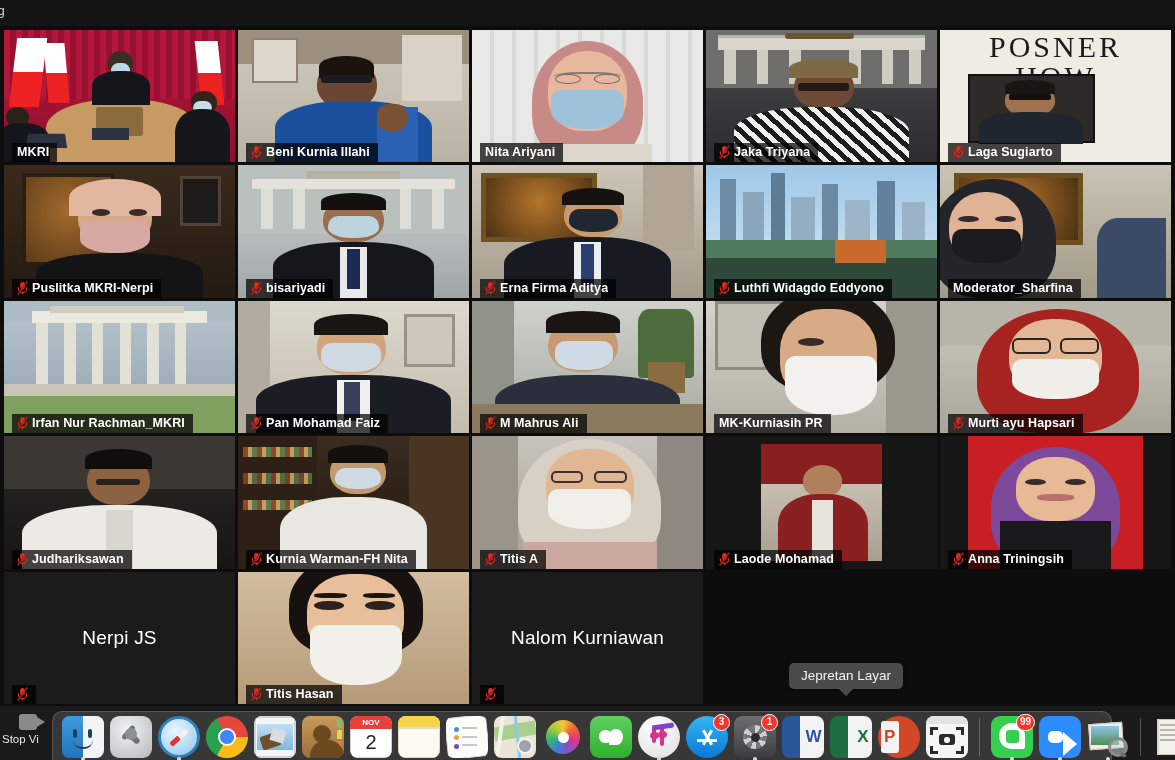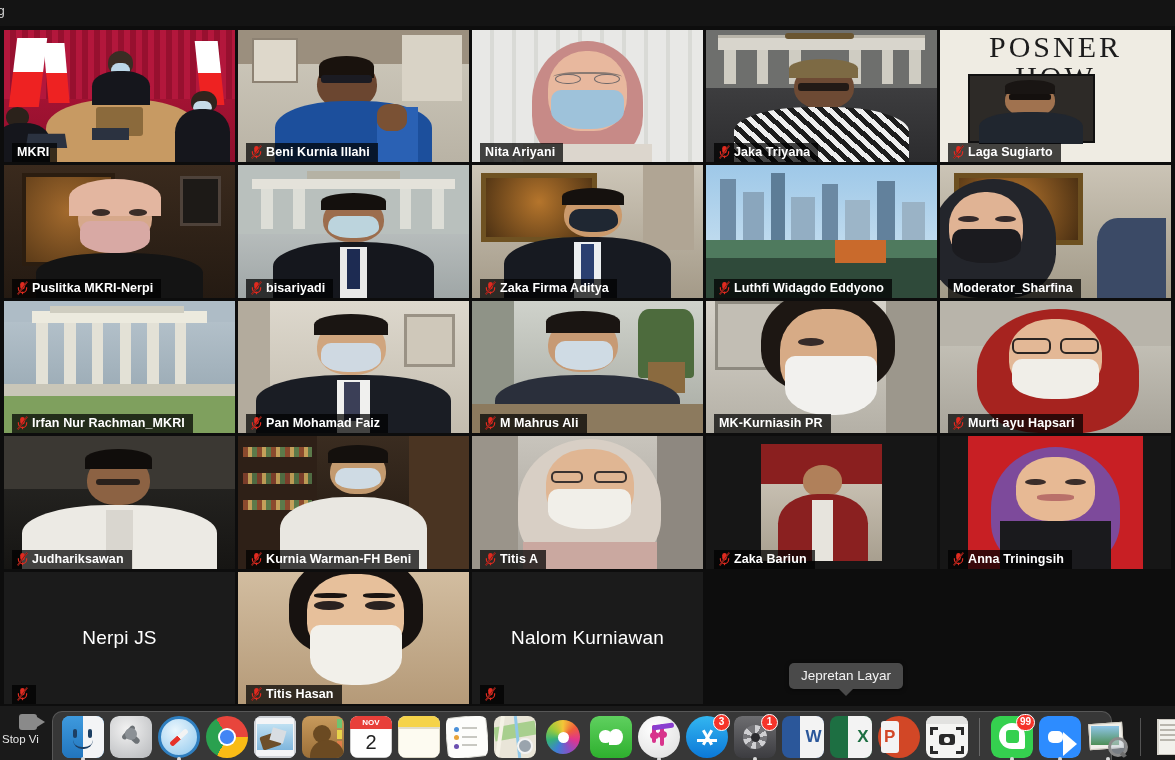--- a/index.html
+++ b/index.html
@@ -313,21 +313,21 @@
    <div style="position:absolute;left:47%;top:59%;width:6%;height:32%;background:#2a3f70"></div>
       </div>
       <div class="nameplate">
         <svg class="mic-muted" viewBox="0 0 11 14">
           <rect x="3.2" y="1" width="4.6" height="7.4" rx="2.3" fill="#e02b20"></rect>
           <path d="M1.4 6.2v1.3a4.1 4.1 0 0 0 8.2 0V6.2" stroke="#e02b20" stroke-width="1.2" fill="none"></path>
           <rect x="4.9" y="10.6" width="1.2" height="2.6" fill="#e02b20"></rect>
           <line x1="0.8" y1="13.4" x2="10.2" y2="0.6" stroke="#e02b20" stroke-width="1.6"></line>
           <line x1="0.8" y1="13.4" x2="10.2" y2="0.6" stroke="#111" stroke-width="0.5"></line>
         </svg>
-        <span class="name-text">Zaka Firma Aditya</span>
+        <span class="name-text">Erna Firma Aditya</span>
       </div>
     </div>
     <div class="tile">
       <div class="tile-video">
         <div class="bg" style="background:linear-gradient(#9ec8e8,#d6e8f3)"></div>
    <div style="position:absolute;left:6%;top:10%;width:7%;height:46%;background:#6e8ca6"></div>
    <div style="position:absolute;left:16%;top:20%;width:9%;height:36%;background:#8aa6bd"></div>
    <div style="position:absolute;left:28%;top:6%;width:6%;height:50%;background:#5d7d97"></div>
    <div style="position:absolute;left:37%;top:24%;width:10%;height:32%;background:#93aec3"></div>
    <div style="position:absolute;left:50%;top:14%;width:7%;height:42%;background:#6b89a3"></div>
@@ -507,21 +507,21 @@
    <div class="person-body" style="left:18%;top:46%;width:64%;height:54%;background:#e9e7e1"></div>
       </div>
       <div class="nameplate">
         <svg class="mic-muted" viewBox="0 0 11 14">
           <rect x="3.2" y="1" width="4.6" height="7.4" rx="2.3" fill="#e02b20"></rect>
           <path d="M1.4 6.2v1.3a4.1 4.1 0 0 0 8.2 0V6.2" stroke="#e02b20" stroke-width="1.2" fill="none"></path>
           <rect x="4.9" y="10.6" width="1.2" height="2.6" fill="#e02b20"></rect>
           <line x1="0.8" y1="13.4" x2="10.2" y2="0.6" stroke="#e02b20" stroke-width="1.6"></line>
           <line x1="0.8" y1="13.4" x2="10.2" y2="0.6" stroke="#111" stroke-width="0.5"></line>
         </svg>
-        <span class="name-text">Kurnia Warman-FH Beni</span>
+        <span class="name-text">Kurnia Warman-FH Nita</span>
       </div>
     </div>
     <div class="tile">
       <div class="tile-video">
         <div class="bg" style="background:linear-gradient(#c8c4bc,#a5a199)"></div>
    <div style="position:absolute;left:0;top:0;width:20%;height:100%;background:#9a948a"></div>
    <div style="position:absolute;right:0;top:0;width:20%;height:100%;background:#8e8880"></div>
    <div class="hijab" style="left:20%;top:2%;width:62%;height:98%;background:#d8cfc5"></div>
    <div style="position:absolute;left:32%;top:10%;width:38%;height:56%;background:#e0b693;border-radius:46% 46% 42% 42%"></div>
    <div style="position:absolute;left:34%;top:26%;width:14%;height:9%;border:2px solid #3a3230;border-radius:5px"></div>
@@ -550,21 +550,21 @@
    <div style="position:absolute;left:46%;top:48%;width:9%;height:46%;background:#e7e4dd"></div>
       </div>
       <div class="nameplate">
         <svg class="mic-muted" viewBox="0 0 11 14">
           <rect x="3.2" y="1" width="4.6" height="7.4" rx="2.3" fill="#e02b20"></rect>
           <path d="M1.4 6.2v1.3a4.1 4.1 0 0 0 8.2 0V6.2" stroke="#e02b20" stroke-width="1.2" fill="none"></path>
           <rect x="4.9" y="10.6" width="1.2" height="2.6" fill="#e02b20"></rect>
           <line x1="0.8" y1="13.4" x2="10.2" y2="0.6" stroke="#e02b20" stroke-width="1.6"></line>
           <line x1="0.8" y1="13.4" x2="10.2" y2="0.6" stroke="#111" stroke-width="0.5"></line>
         </svg>
-        <span class="name-text">Zaka Bariun</span>
+        <span class="name-text">Laode Mohamad</span>
       </div>
     </div>
     <div class="tile">
       <div class="tile-video">
         <div class="bg" style="background:#161616"></div>
    <div style="position:absolute;left:12%;top:0;width:76%;height:100%;background:#c81f24"></div>
    <div class="hijab" style="left:22%;top:8%;width:56%;height:92%;background:#7d4a9b"></div>
    <div style="position:absolute;left:33%;top:16%;width:34%;height:48%;background:#e7b994;border-radius:46% 46% 42% 42%"></div>
    <div style="position:absolute;left:37%;top:32%;width:9%;height:5%;background:#3a2d2a;border-radius:50%"></div>
    <div style="position:absolute;left:54%;top:32%;width:9%;height:5%;background:#3a2d2a;border-radius:50%"></div>

